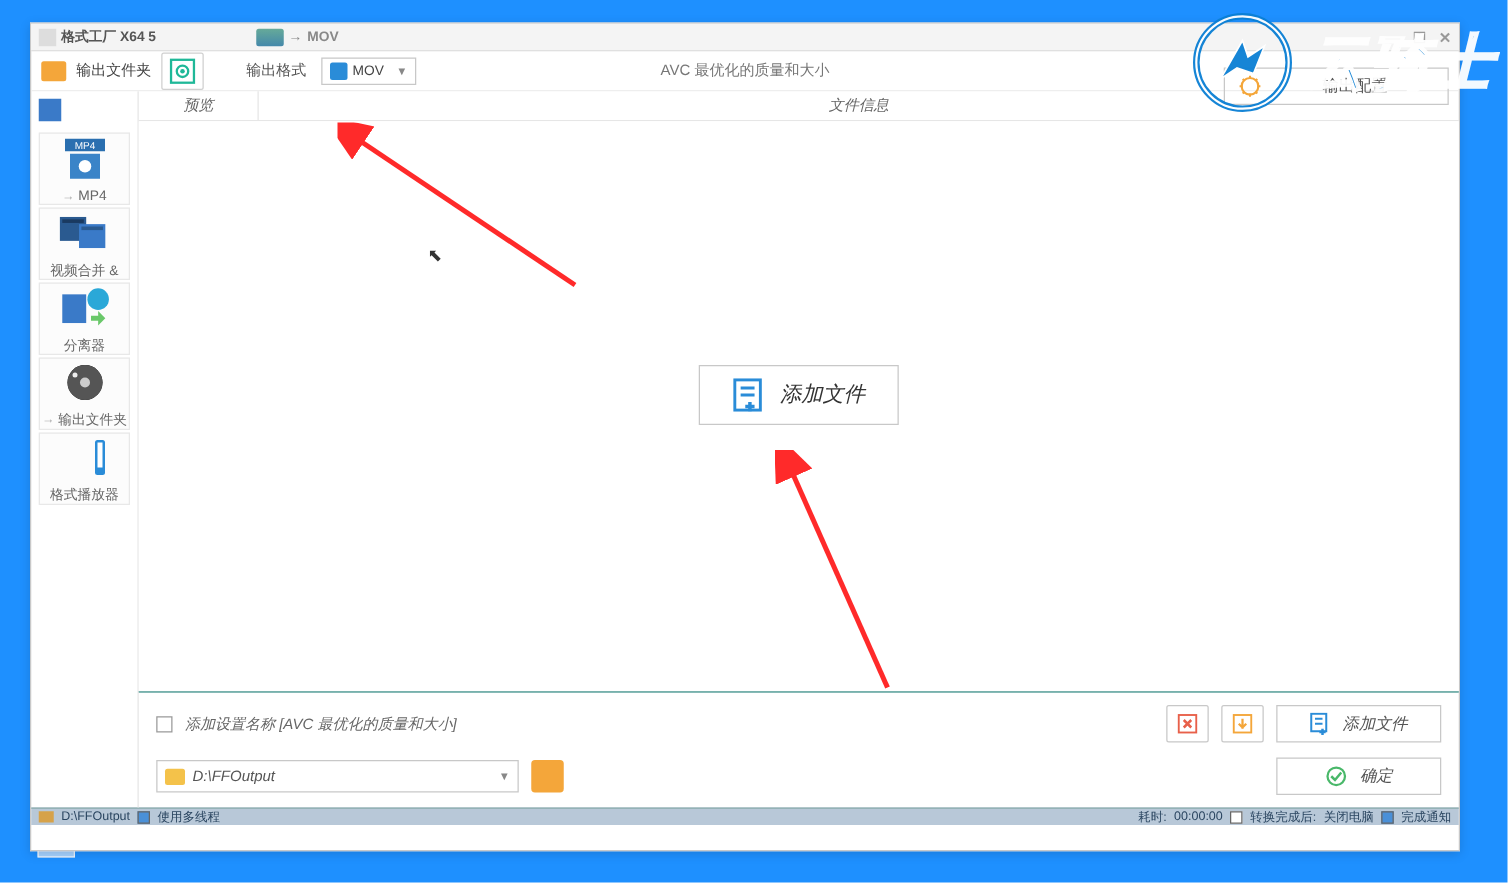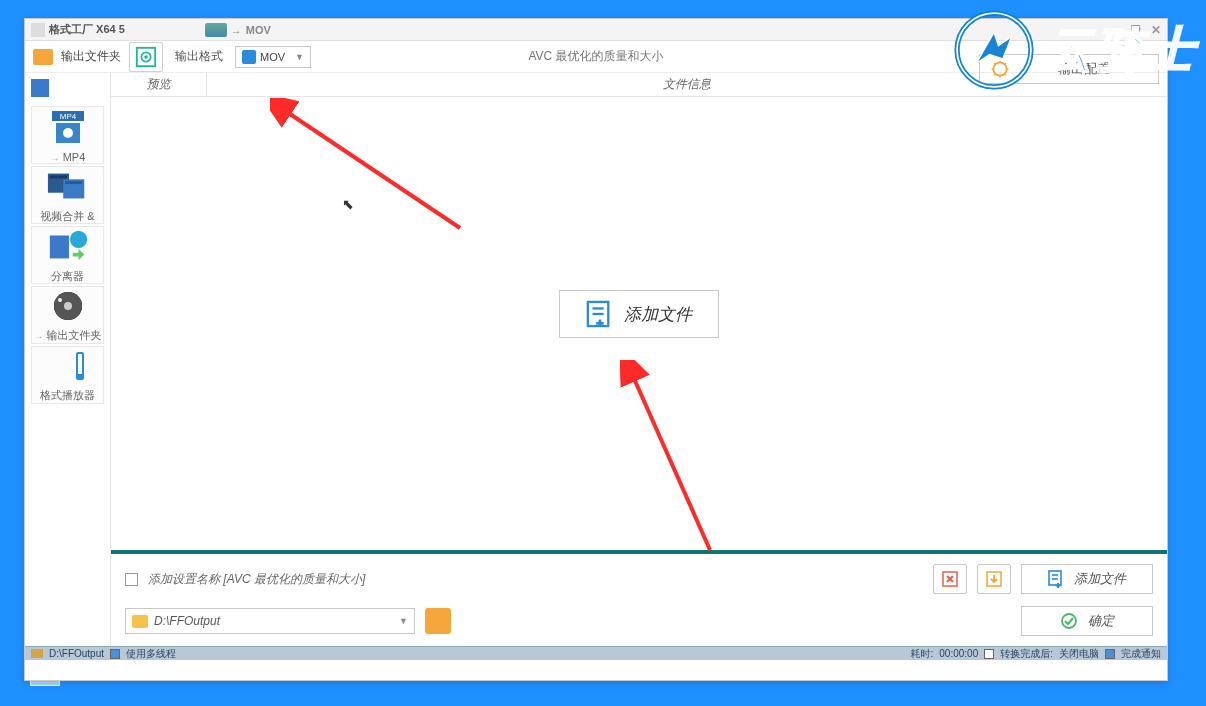--- a/index.html
+++ b/index.html
@@ -15,21 +15,21 @@
 .titlebar .winctrls span { cursor: pointer; }
 
 .menubar { height: 20px; display: flex; align-items: center; padding: 0 8px; font-size: 12px; color: #444; gap: 12px; }
 .menubar span { cursor: pointer; }
 
 .toolbar-row { height: 32px; display: flex; align-items: center; padding: 0 8px; font-size: 12px; color: #444; gap: 8px; border-bottom: 1px solid #eee;}
 .toolbar-row .folder-icon { width: 20px; height: 16px; background: #f4a63a; border-radius: 2px; }
 .toolbar-row .gear-btn { width: 34px; height: 30px; border: 1px solid #d0d0d0; display: flex; align-items: center; justify-content: center; border-radius: 2px; cursor: pointer;}
 .toolbar-row .gear-btn svg { width: 22px; height: 22px; }
 
-.format-label { margin-left: 4px; color: #555; }
+.format-label { margin-left: 26px; color: #555; }
 .format-dropdown { display: inline-flex; align-items: center; border: 1px solid #c8c8c8; height: 22px; padding: 0 6px; gap: 4px; background: #fff; cursor: pointer; margin-left: 4px;}
 .format-dropdown .fmt-icon { width: 14px; height: 14px; background: #2a8cd8; border-radius: 2px; display: inline-block;}
 .format-dropdown .caret { font-size: 9px; color: #888; margin-left: 6px; }
 .quality-text { margin-left: auto; margin-right: auto; color: #777; font-size: 12px; position: absolute; left: 50%; transform: translateX(-50%); }
 
 .output-config-btn { margin-left: auto; width: 180px; height: 30px; border: 1px solid #c8c8c8; display: flex; align-items: center; padding: 0 10px; cursor: pointer; gap: 10px; margin-top: 24px;}
 .output-config-btn svg { width: 20px; height: 20px; }
 .output-config-btn span { color: #555; font-size: 13px; margin: 0 auto;}
 
 .body-area { display: flex; height: calc(100% - 22px - 20px - 32px - 14px); }
@@ -45,21 +45,21 @@
 .col-headers { height: 24px; display: flex; border-bottom: 1px solid #e6e6e6; font-size: 12px; color: #666;}
 .col-headers .col { flex: 1; display: flex; align-items: center; justify-content: center; border-right: 1px solid #e6e6e6;}
 .col-headers .col:first-child { flex: 0 0 96px; }
 .col-headers .col:last-child { border-right: none; }
 
 .drop-area { flex: 1; position: relative; background: #fff; }
 .add-file-big { position: absolute; left: 50%; top: 48%; transform: translate(-50%,-50%); width: 160px; height: 48px; border: 1px solid #c8c8c8; display: flex; align-items: center; justify-content: center; gap: 12px; cursor: pointer; background: #fff;}
 .add-file-big .doc-icon { width: 26px; height: 28px; }
 .add-file-big span { font-size: 17px; color: #333; }
 
-.bottom-panel { border-top: 4px solid #0f766e; padding: 10px 14px; display: flex; flex-direction: column; gap: 12px; }
+.bottom-panel { border-top: 1px solid #0f766e; padding: 10px 14px; display: flex; flex-direction: column; gap: 12px; }
 .bottom-row { display: flex; align-items: center; gap: 10px; font-size: 12px; color: #666; }
 .checkbox { width: 13px; height: 13px; border: 1px solid #999; display: inline-block; background: #fff;}
 .bottom-row .small-btn { width: 34px; height: 30px; border: 1px solid #c8c8c8; display: flex; align-items: center; justify-content: center; cursor: pointer; border-radius: 2px;}
 .bottom-row .wide-btn { width: 132px; height: 30px; border: 1px solid #c8c8c8; display: flex; align-items: center; justify-content: center; cursor: pointer; gap: 10px; font-size: 13px; color: #555;}
 .path-input { display: flex; align-items: center; border: 1px solid #c8c8c8; height: 26px; width: 290px; padding: 0 6px; gap: 6px; background: #fff;}
 .path-input .folder-small { width: 16px; height: 13px; background: #f4c24a; border-radius: 2px;}
 .path-input .caret2 { margin-left: auto; font-size: 9px; color: #888;}
 .folder-open-btn { width: 26px; height: 26px; background: #f4a63a; border-radius: 3px; cursor: pointer;}
 
 .statusbar { height: 14px; background: #b8c8d8; border-top: 1px solid #8aa; font-size: 10px; color: #2a4560; display: flex; align-items: center; padding: 0 6px; gap: 6px;}

